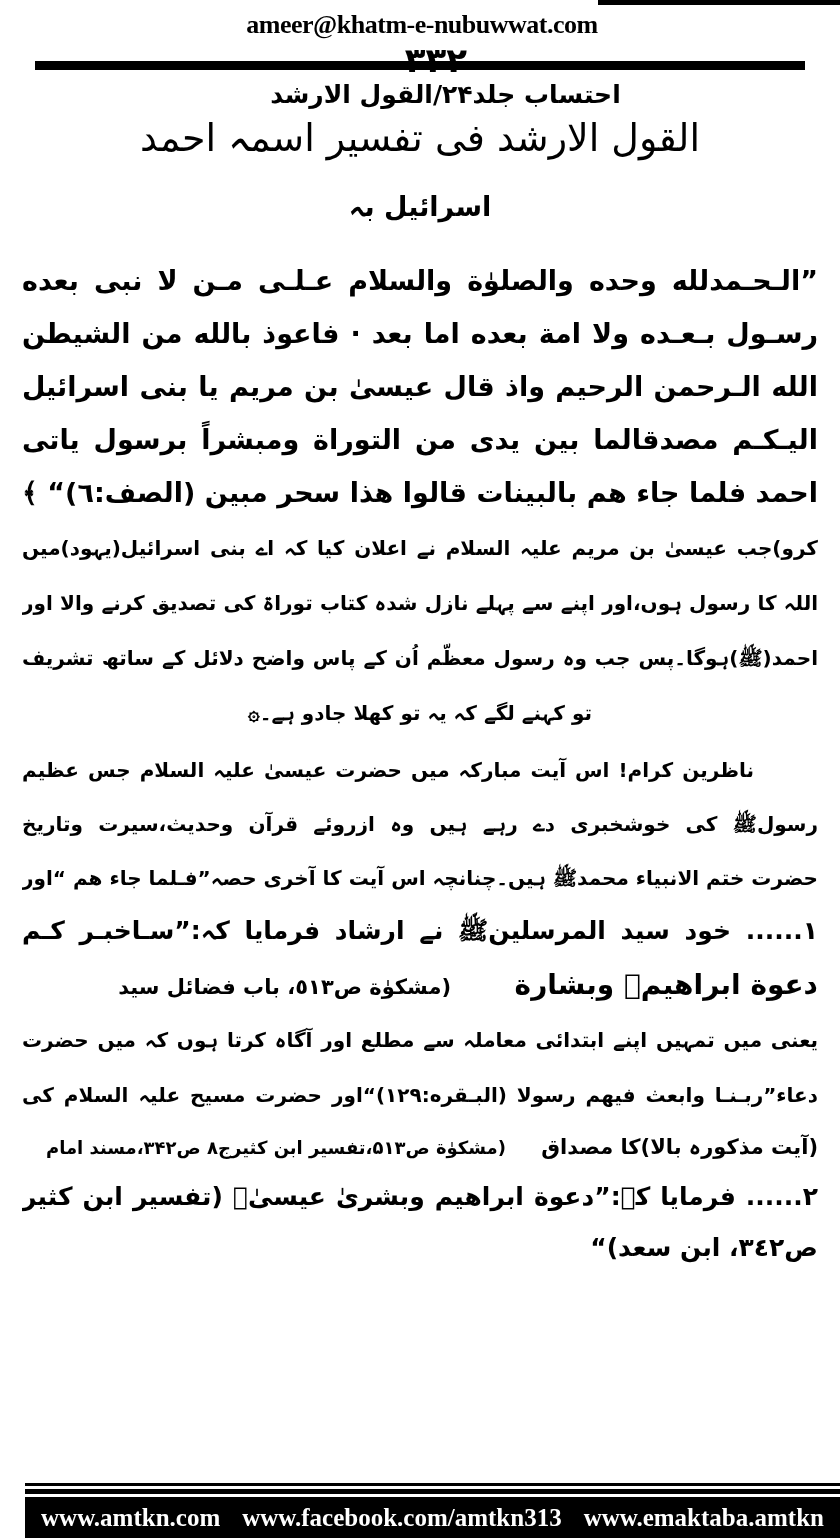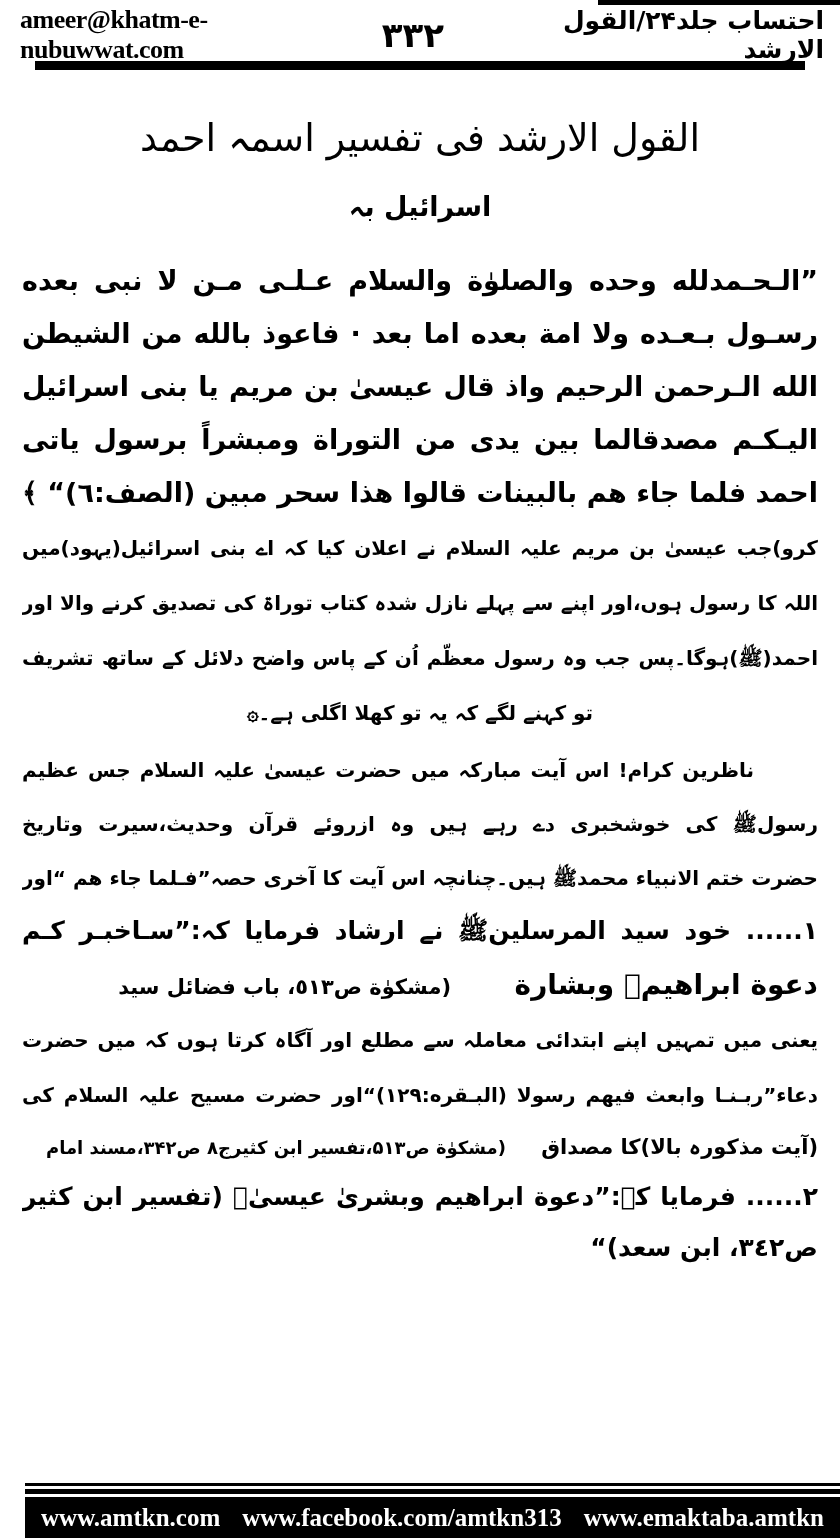--- a/index.html
+++ b/index.html
@@ -1,21 +1,21 @@
 <!DOCTYPE html>
 <html lang="ur"><head>
 <meta charset="utf-8">
 <style>
   html,body{margin:0;padding:0;background:#888;}
   .page{
     position:relative;width:840px;height:1540px;background:#fff;color:#000;
     font-family:"DejaVu Sans",sans-serif;overflow:hidden;margin:0 auto;
   }
   .top-border-right{position:absolute;top:0;right:0;width:242px;height:5px;background:#000;}
-  .header{position:absolute;top:10px;left:20px;right:16px;height:50px;display:flex;align-items:center;}
+  .header{position:absolute;top:10px;left:20px;right:16px;height:50px;display:flex;align-items:center;flex-direction:column;}
   .email{font-family:"Liberation Serif",serif;font-weight:bold;font-size:26px;letter-spacing:-0.5px;}
   .page-num{font-size:34px;font-weight:bold;margin-left:28px;direction:rtl;}
   .spacer{flex:1;}
   .book-title{font-size:25px;font-weight:bold;direction:rtl;margin-left:47px;}
   .rule{position:absolute;top:61px;left:35px;right:35px;height:9px;background:#000;}
   .content{position:absolute;top:92px;left:22px;right:22px;}
   .rtl{direction:rtl;}
   .center{text-align:center;}
   .main-title{font-size:38px;font-weight:normal;margin-top:18px;line-height:56px;}
   .known-as{font-size:27px;font-weight:bold;margin-top:20px;line-height:42px;}
@@ -80,21 +80,21 @@
       <div class="arabic-line rtl">رسـول بـعـده ولا امة بعده اما بعد · فاعوذ بالله من الشیطن الرجیم · بسم</div>
       <div class="arabic-line rtl">الله الـرحمن الرحیم واذ قال عیسیٰ بن مریم یا بنی اسرائیل انی رسول الله</div>
       <div class="arabic-line rtl">الیـکـم مصدقالما بین یدی من التوراة ومبشراً برسول یاتی من بعدی اسمه</div>
       <div class="arabic-line rtl">احمد فلما جاء هم بالبینات قالوا هذا سحر مبین (الصف:٦)“ ﴾اوروہ(وقت یاد</div>
     </div>
 
     <div class="urdu-block">
       <div class="urdu-line rtl">کرو)جب عیسیٰ بن مریم علیہ السلام نے اعلان کیا کہ اے بنی اسرائیل(یہود)میں تمہاری طرف</div>
       <div class="urdu-line rtl">اللہ کا رسول ہوں،اور اپنے سے پہلے نازل شدہ کتاب توراۃ کی تصدیق کرنے والا اور اپنے بعد</div>
       <div class="urdu-line rtl">احمد(ﷺ)ہوگا۔پس جب وہ رسول معظّم اُن کے پاس واضح دلائل کے ساتھ تشریف لے آئے</div>
-      <div class="urdu-line rtl urdu-center">تو کہنے لگے کہ یہ تو کھلا اگلی ہے۔۞</div>
+      <div class="urdu-line rtl urdu-center">تو کہنے لگے کہ یہ تو کھلا جادو ہے۔۞</div>
     </div>
 
     <div class="urdu-block commentary-block">
       <div class="urdu-line rtl indent-first">ناظرین کرام! اس آیت مبارکہ میں حضرت عیسیٰ علیہ السلام جس عظیم الشان</div>
       <div class="urdu-line rtl">رسولﷺ کی خوشخبری دے رہے ہیں وہ ازروئے قرآن وحدیث،سیرت وتاریخ وتفاسیر اور بائبل</div>
       <div class="urdu-line rtl">حضرت ختم الانبیاء محمدﷺ ہیں۔چنانچہ اس آیت کا آخری حصہ”فـلما جاء هم “اور اس سے اگلی</div>
     </div>
 
     <div>
       <div class="point-line rtl">۱...... خود سید المرسلینﷺ نے ارشاد فرمایا کہ:”سـاخبـر کـم بـاول امری</div>

